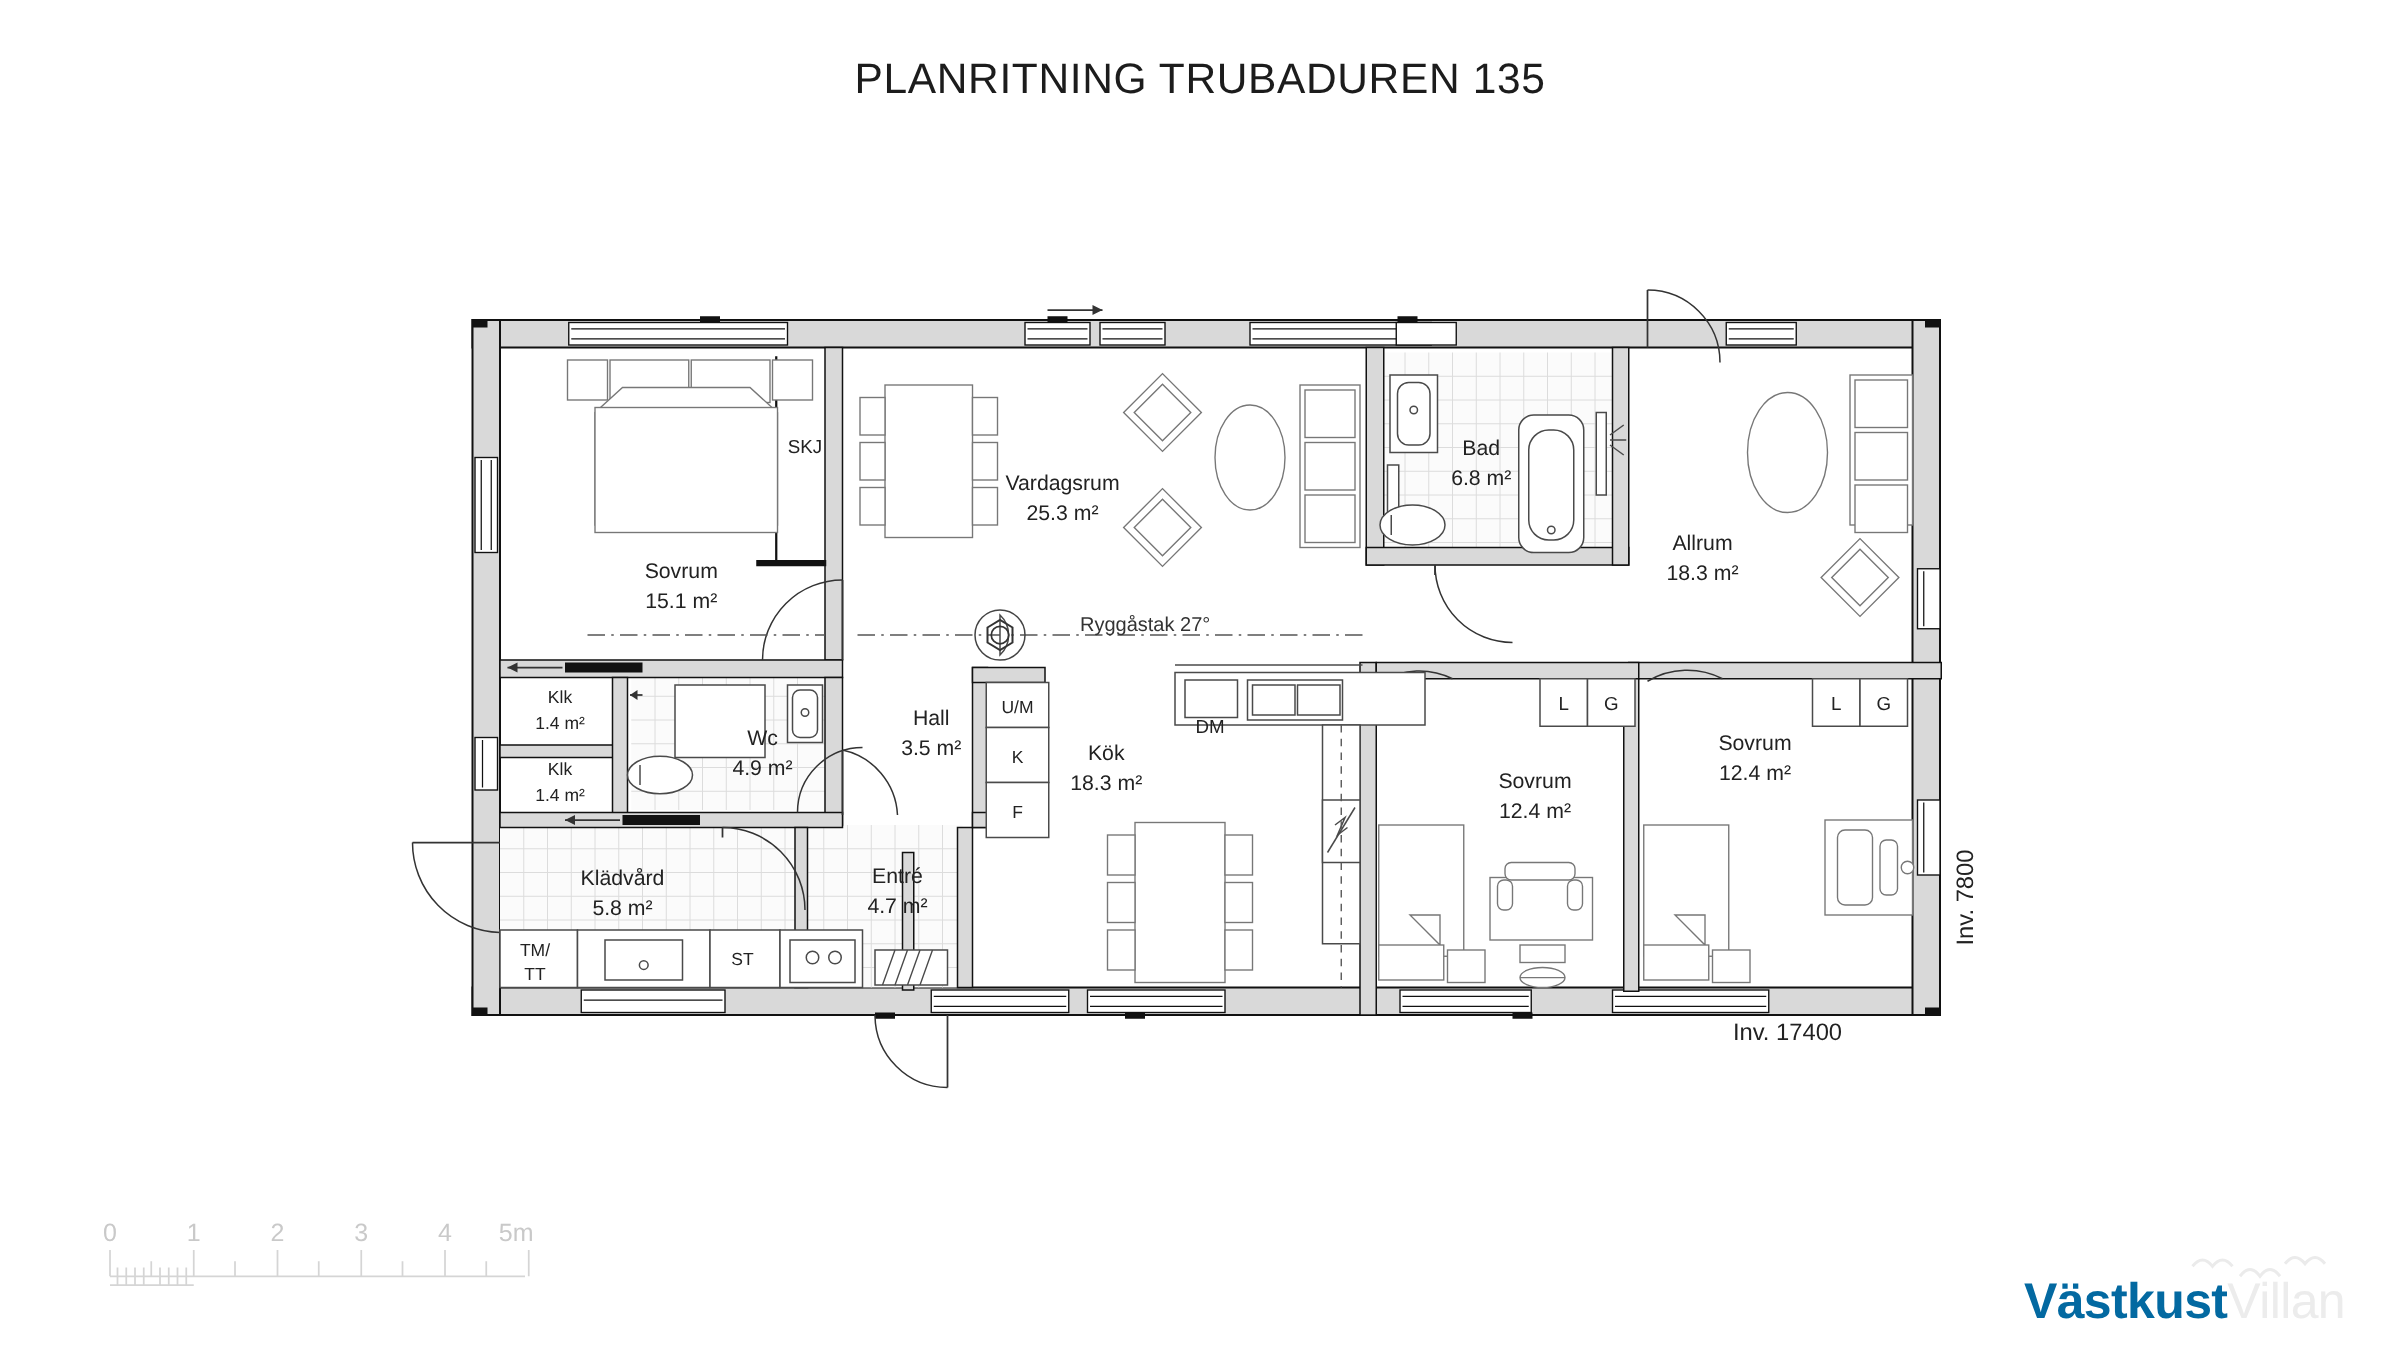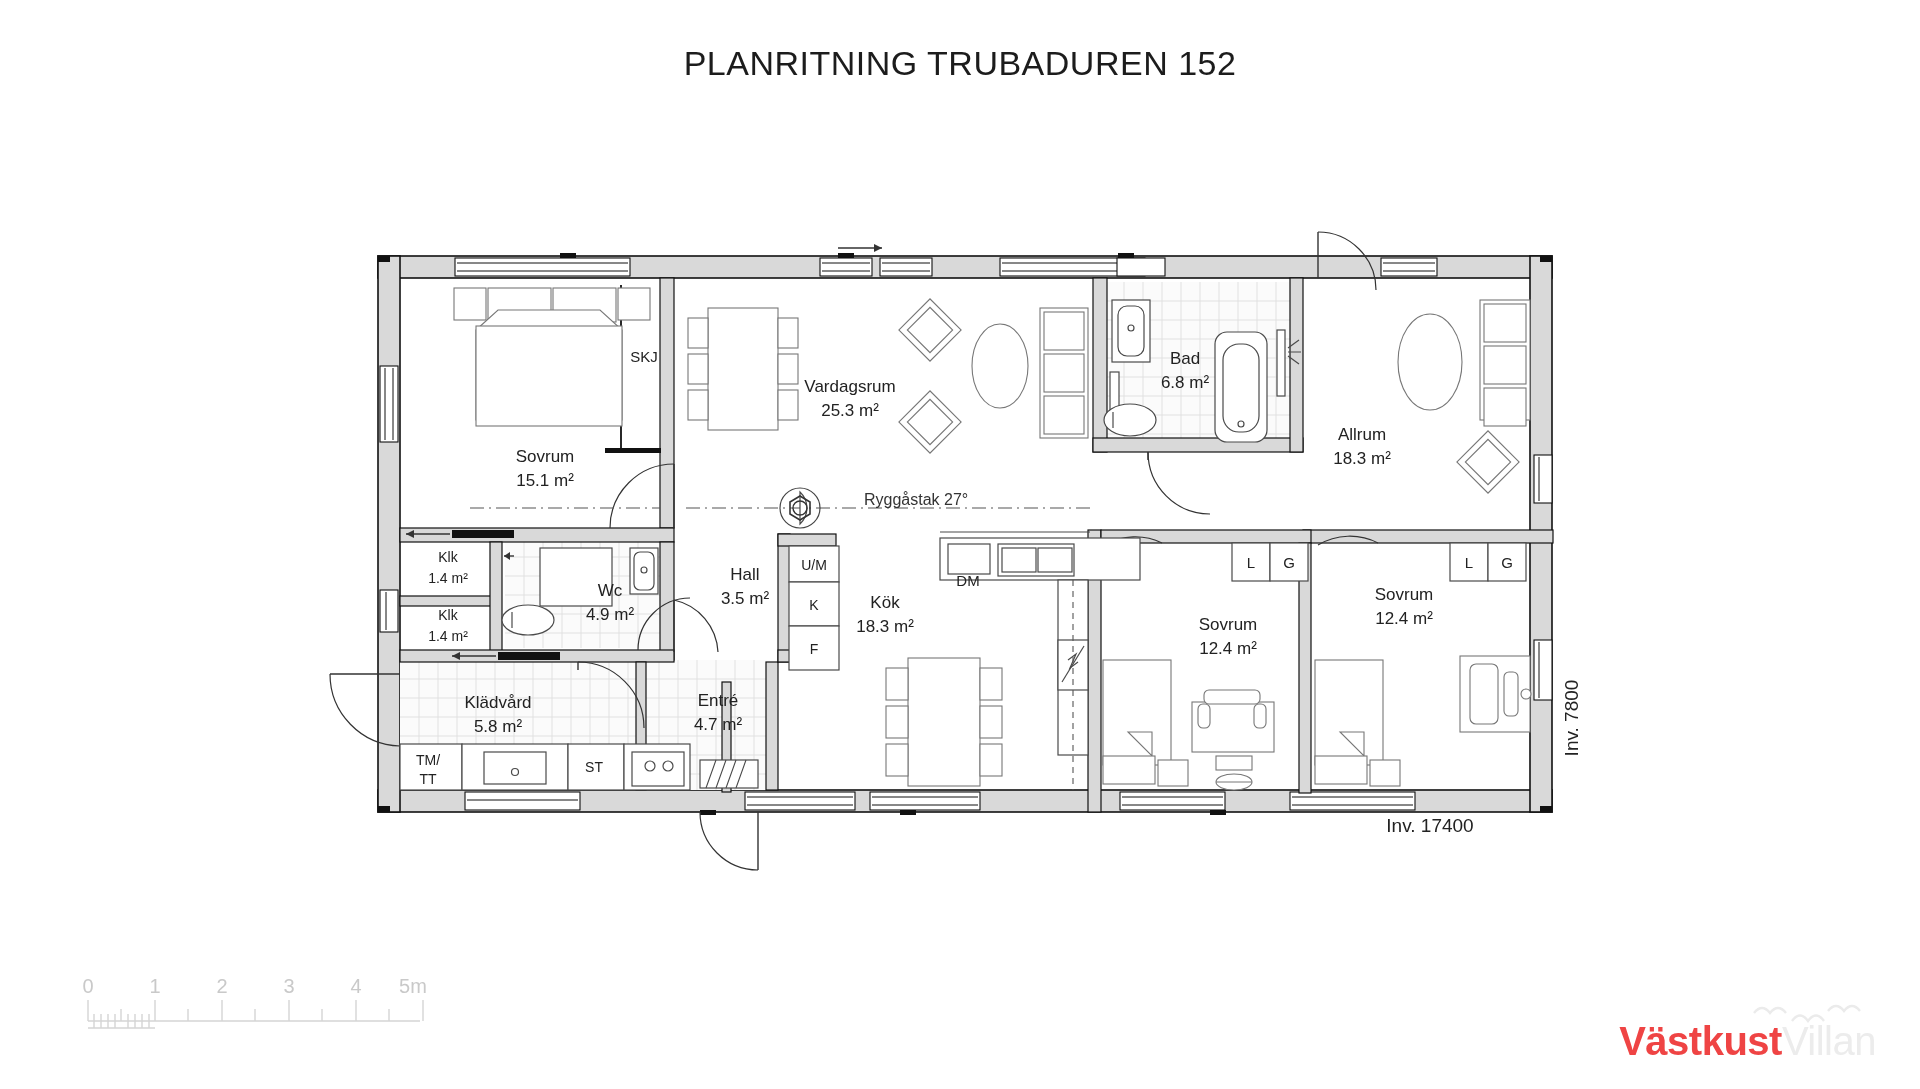--- a/index.html
+++ b/index.html
@@ -71,21 +71,21 @@
     text-align: right;
     user-select: none;
   }
   #logo .wordmark {
     font-family: "Liberation Sans", sans-serif;
     font-size: 40px;
     letter-spacing: -0.5px;
     line-height: 1;
     white-space: nowrap;
   }
-  #logo .wm-a { font-weight: 700; color: #ef4444; }
+  #logo .wm-a { font-weight: 700; color: #0369a1; }
   #logo .wm-b { font-weight: 400; color: #ececec; }
   #logo .birds {
     position: absolute;
     right: 10px;
     top: -24px;
   }
   .wall { fill: #d9d9d9; stroke: #111111; stroke-width: 1.6; }
   .wall-thin { fill: #d9d9d9; stroke: #111111; stroke-width: 1.2; }
   .inner-line { fill: none; stroke: #111111; stroke-width: 1.8; }
   .furn { fill: #ffffff; stroke: #4a4a4a; stroke-width: 1.2; }
@@ -97,21 +97,21 @@
   .dash { fill:none; stroke:#555; stroke-width:1.1; stroke-dasharray: 14 5 2 5; }
   .dash2 { fill:none; stroke:#555; stroke-width:1.1; stroke-dasharray: 6 5; }
   .arrow { fill:none; stroke:#333; stroke-width:1.4; }
   .sbar { stroke:#d5d5d5; stroke-width:1.4; fill:none; }
 </style>
 </head>
 <body>
 
 <div id="plan-wrap">
 
-  <div id="page-title">PLANRITNING TRUBADUREN 152</div>
+  <div id="page-title">PLANRITNING TRUBADUREN 135</div>
 
   <svg class="plan" width="1920" height="1089" viewBox="0 0 1920 1089">
 
     <g>
 
       <rect class="wall" x="378" y="256" width="1174" height="22"></rect>
 
       <rect class="wall" x="378" y="790" width="1174" height="22"></rect>
 
       <rect class="wall" x="378" y="256" width="22" height="556"></rect>

